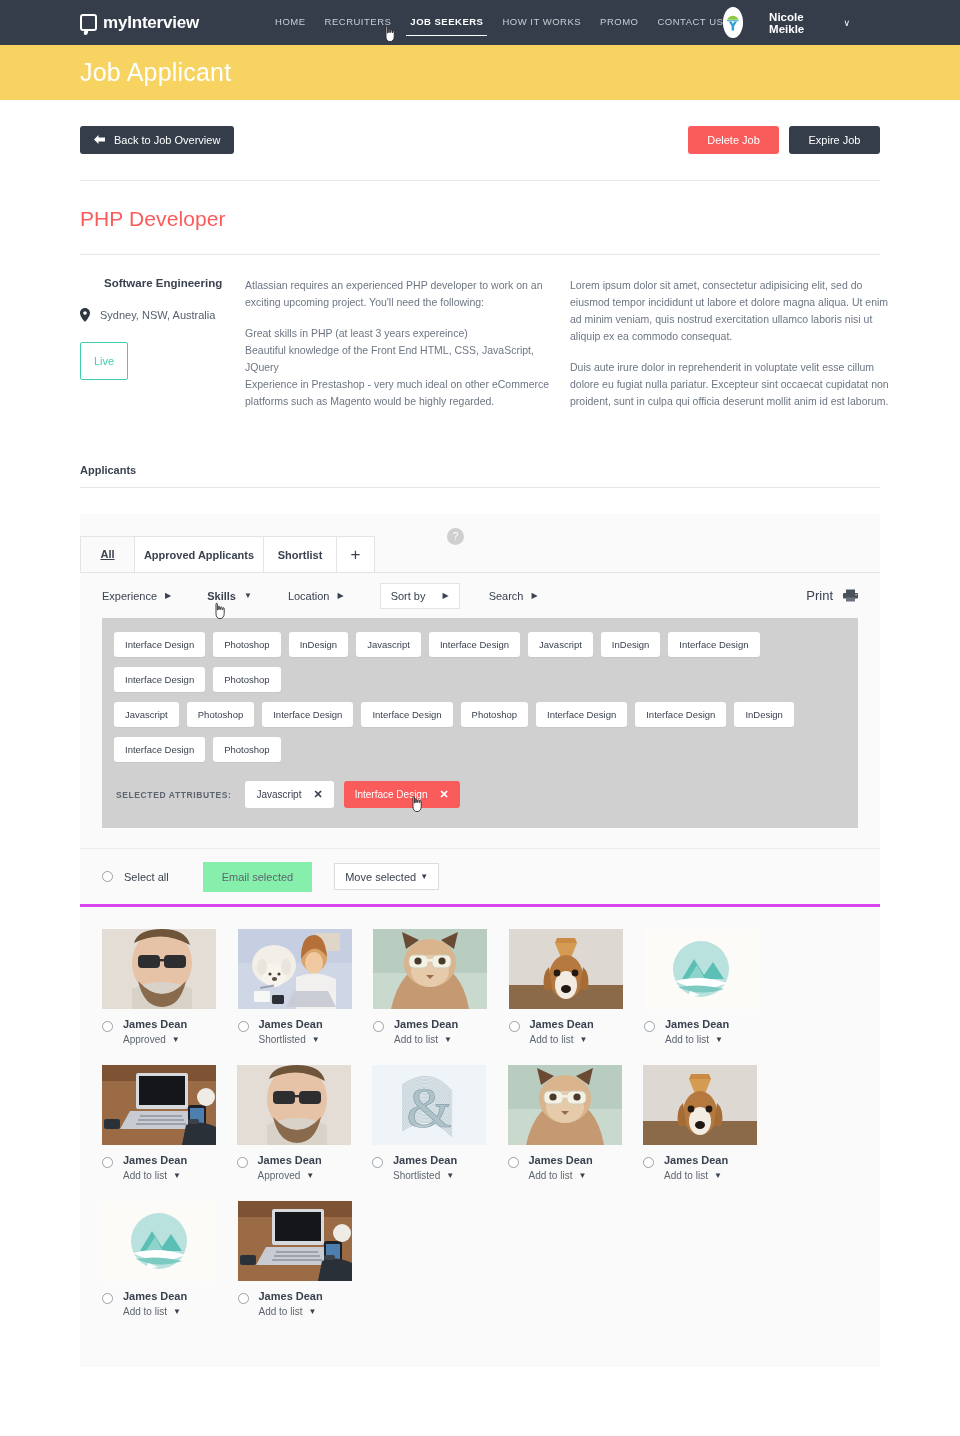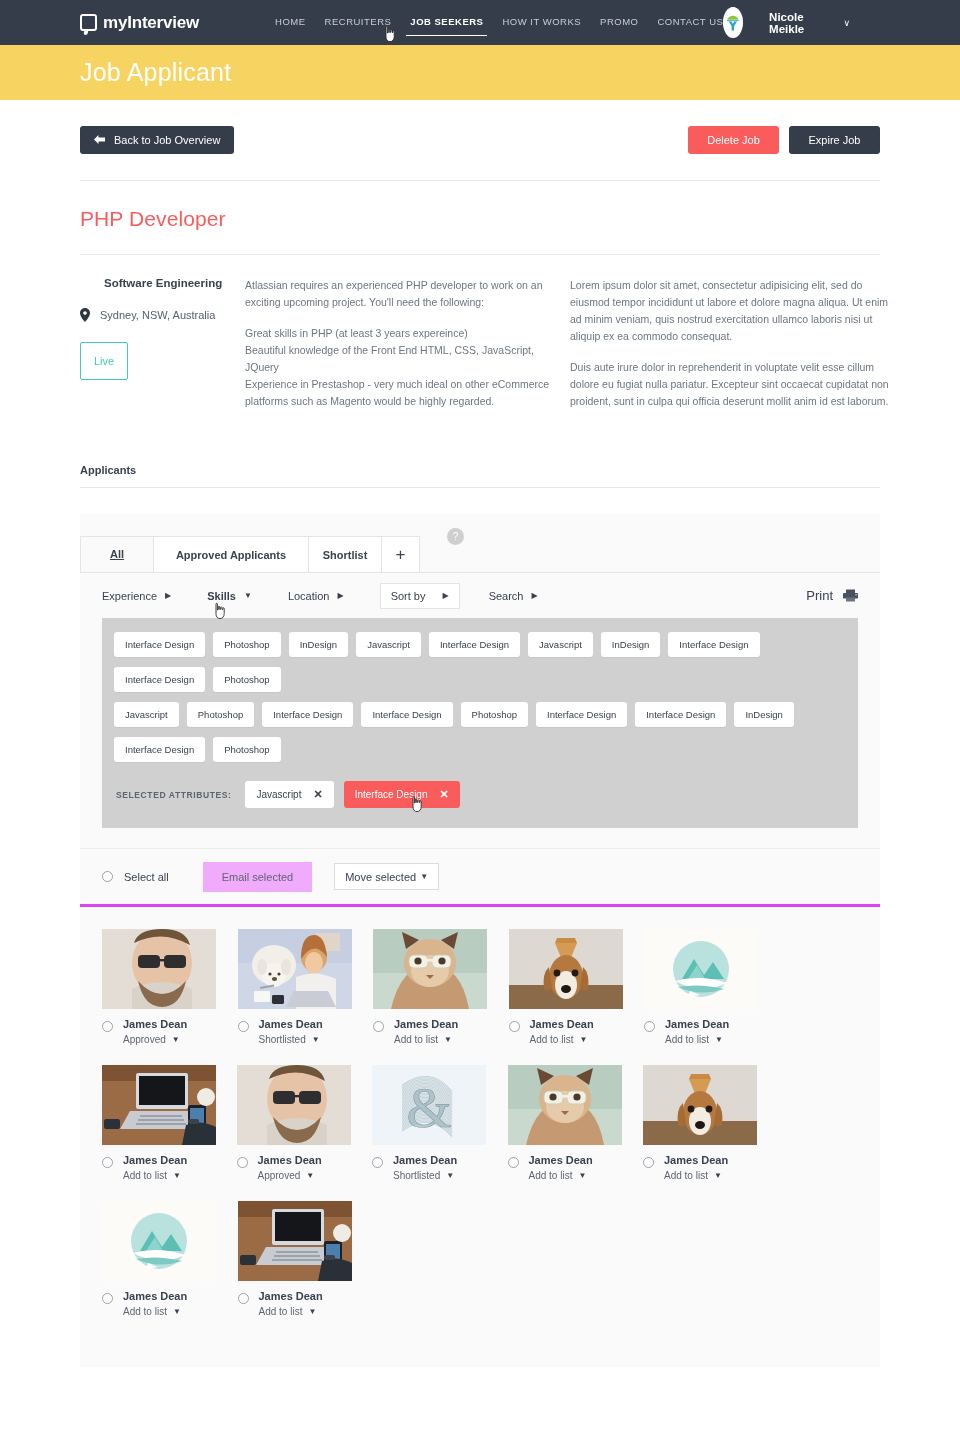--- a/index.html
+++ b/index.html
@@ -109,22 +109,22 @@
   .divider3 { height: 1px; background: #e6e6e6; margin-top: 11px; }
 
   .panel { background: #fafafa; margin-top: 26px; padding-bottom: 30px; }
   .tabs-row { display: flex; align-items: flex-end; padding-left: 0px; position: relative; }
   .tab {
     background: #fff; border: 1px solid #e4e4e4; border-bottom: none;
     font-size: 11px; color: #3a4250; font-weight: bold;
     height: 36px; display: flex; align-items: center; justify-content: center;
     cursor: pointer; margin-right: -1px;
   }
-  .tab.t-all { width: 74px; background: #fafafa; border-color: #e4e4e4; border-bottom: 1px solid #fafafa; text-decoration: underline; }
-  .tab.t-approved { width: 156px; }
+  .tab.t-all { width: 55px; background: #fafafa; border-color: #e4e4e4; border-bottom: 1px solid #fafafa; text-decoration: underline; }
+  .tab.t-approved { width: 130px; }
   .tab.t-shortlist { width: 74px; }
   .tab.t-plus { width: 39px; font-size: 17px; font-weight: normal; }
   .help-badge {
     position: absolute; width: 17px; height: 17px; border-radius: 50%;
     background: #cfcfcf; color: #fff; font-size: 10px;
     display: flex; align-items: center; justify-content: center;
     left: 367px; top: -8px;
   }
   .tabs-underline { height: 1px; background: #e4e4e4; }
 
@@ -174,21 +174,21 @@
   .selectall-row {
     display: flex; align-items: center; height: 56px; padding-left: 22px;
     border-top: 1px solid #ededed; margin-top: 20px;
   }
   .radio {
     width: 11px; height: 11px; border: 1.2px solid #9aa0a8; border-radius: 50%;
     flex: none; cursor: pointer; background: #fff;
   }
   .selall-text { font-size: 11px; margin-left: 11px; color: #3a4250; }
   .email-btn {
-    background: #f0abfc; color: #5e6570; font-size: 11px; border: none;
+    background: #86efac; color: #5e6570; font-size: 11px; border: none;
     padding: 9px 19px; margin-left: 34px; cursor: pointer; font-family: inherit;
   }
   .move-select {
     background: #fff; border: 1px solid #dcdcdc; width: 105px; height: 27px;
     margin-left: 22px; display: flex; align-items: center;
     justify-content: space-between; padding: 0 10px; font-size: 11px; cursor: pointer;
   }
 
   
   .cards-area { padding: 22px 22px 0 22px; border-top: 3px solid #d946ef; margin-top: 0; }

